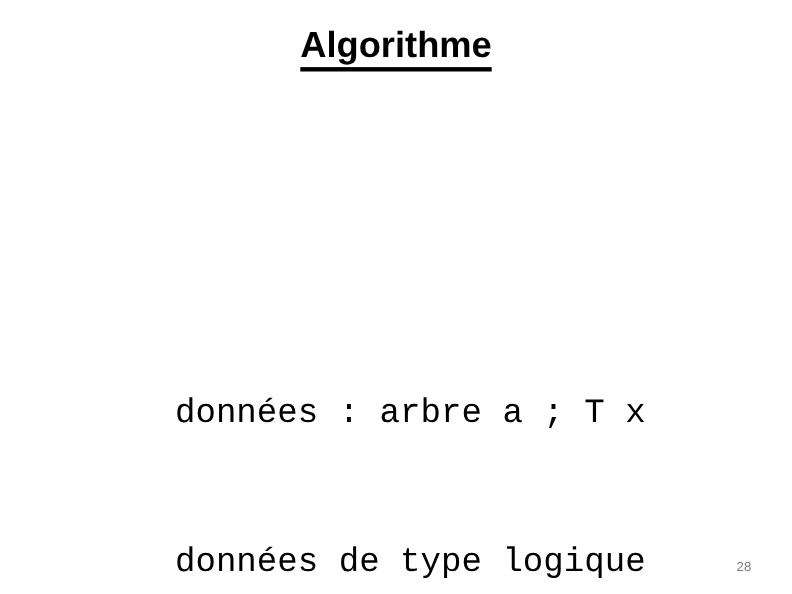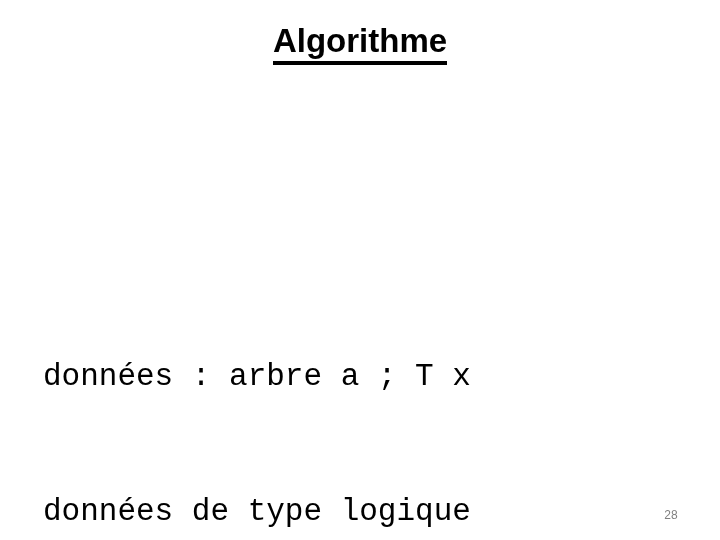--- a/index.html
+++ b/index.html
@@ -54,29 +54,30 @@
     font-family: "Liberation Mono", "DejaVu Sans Mono", monospace;
     font-size: 31px;
     line-height: 45px;
     color: #000000;
     white-space: pre;
   }
   .code-line {
     display: block;
     height: 45px;
     white-space: pre;
+    text-align: center;
   }
 
   
   #page-number {
     position: absolute;
     left: 659px;
     top: 507px;
     width: 24px;
-    text-align: center;
+    text-align: right;
     font-family: "Liberation Sans", sans-serif;
     font-size: 12px;
     line-height: 16px;
     color: #808080;
   }
 </style>
 </head>
 <body>
 
 <div id="slide">

